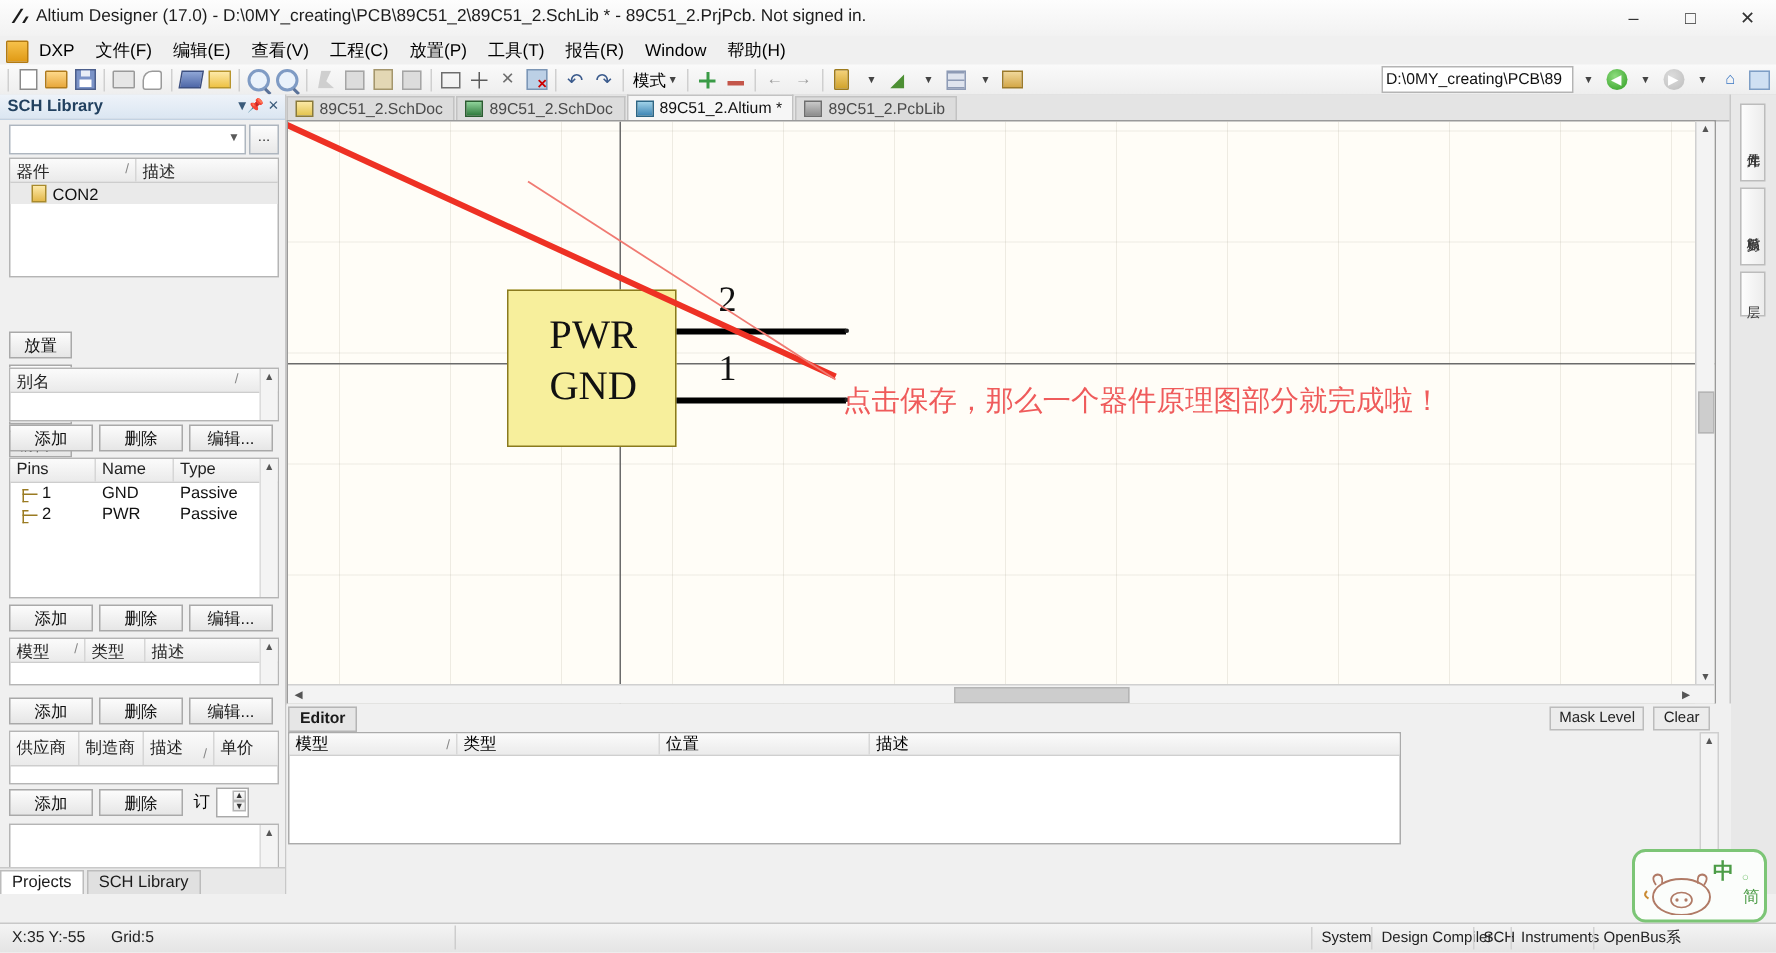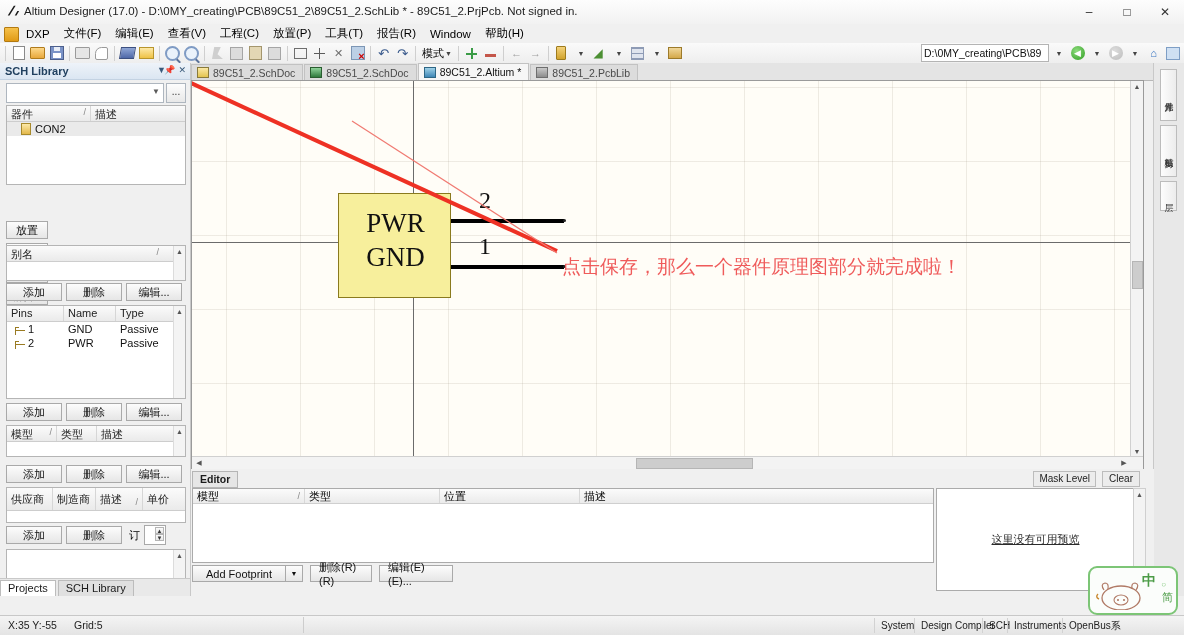--- a/index.html
+++ b/index.html
@@ -611,32 +611,21 @@
         <div class="c" style="width:112px">
           <span>模型</span>
           <span style="position:absolute;right:4px;color:#888;font-size:9px">/</span>
         </div>
         <div class="c" style="width:135px">类型</div>
         <div class="c" style="width:140px">位置</div>
         <div class="c" style="width:351px;border-right:none">描述</div>
       </div>
     </div>
 
-    <div class="fpbtns">
-      <div style="display:flex">
-        <div class="fbtn" style="width:94px">Add Footprint</div>
-        <div class="fbtn fbtn-split">▼</div>
-      </div>
-      <div class="fbtn" style="width:62px">删除(R) (R)</div>
-      <div class="fbtn" style="width:74px">编辑(E) (E)...</div>
-    </div>
-
-    <div class="preview">
-      <div class="pv">这里没有可用预览</div>
-    </div>
+
     <div class="pv-scroll">
       <div style="text-align:center;font-size:7px;color:#555;line-height:11px">▲</div>
     </div>
   </div>
 
   <div class="statusbar">
     <div class="sb-cell" style="left:8px">X:35 Y:-55</div>
     <div class="sb-cell" style="left:74px">Grid:5</div>
     <div class="sb-panel" style="left:303px;width:1px"></div>
     <div class="sbtab" style="left:874px">System</div>

